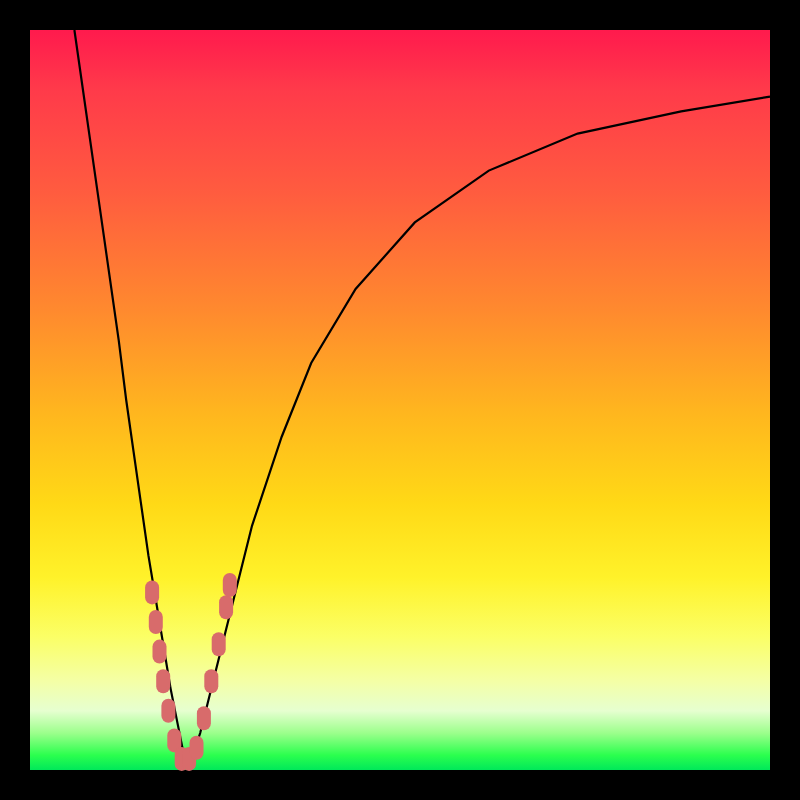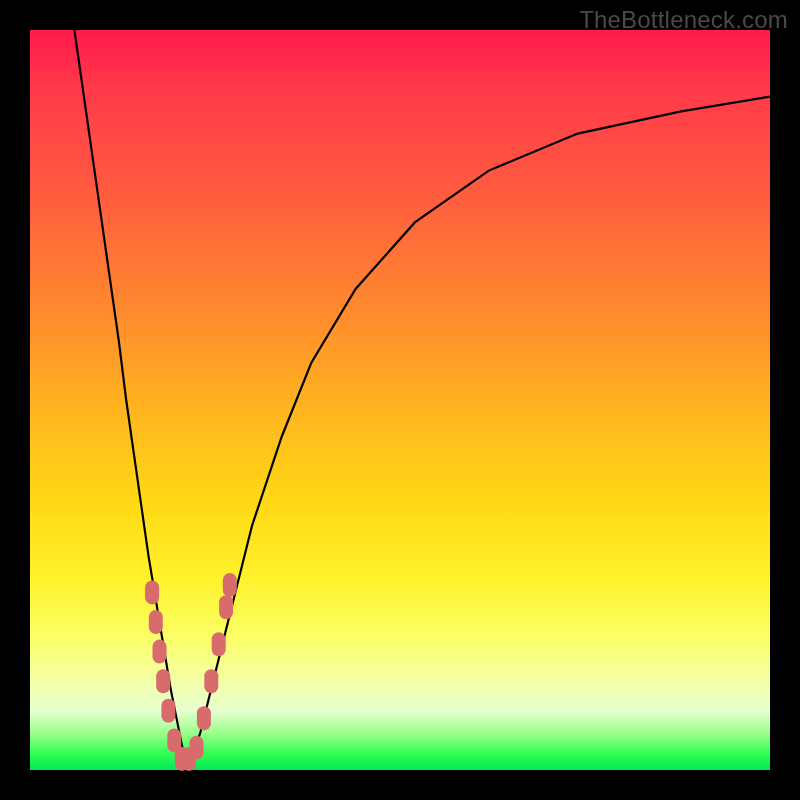--- a/index.html
+++ b/index.html
@@ -93,14 +93,13 @@
           <rect x="159.5" y="705.8" width="14" height="24" rx="7" ry="7" class="marker"></rect>
           <rect x="166.9" y="676.2" width="14" height="24" rx="7" ry="7" class="marker"></rect>
           <rect x="174.3" y="639.2" width="14" height="24" rx="7" ry="7" class="marker"></rect>
           <rect x="181.7" y="602.2" width="14" height="24" rx="7" ry="7" class="marker"></rect>
           <rect x="189.1" y="565.2" width="14" height="24" rx="7" ry="7" class="marker"></rect>
           <rect x="192.8" y="543.0" width="14" height="24" rx="7" ry="7" class="marker"></rect>
         </g>
     </svg>
 
   </div>
-  <div class="watermark">TheBottleneck.com</div>
 </div>
 
 </body></html>

